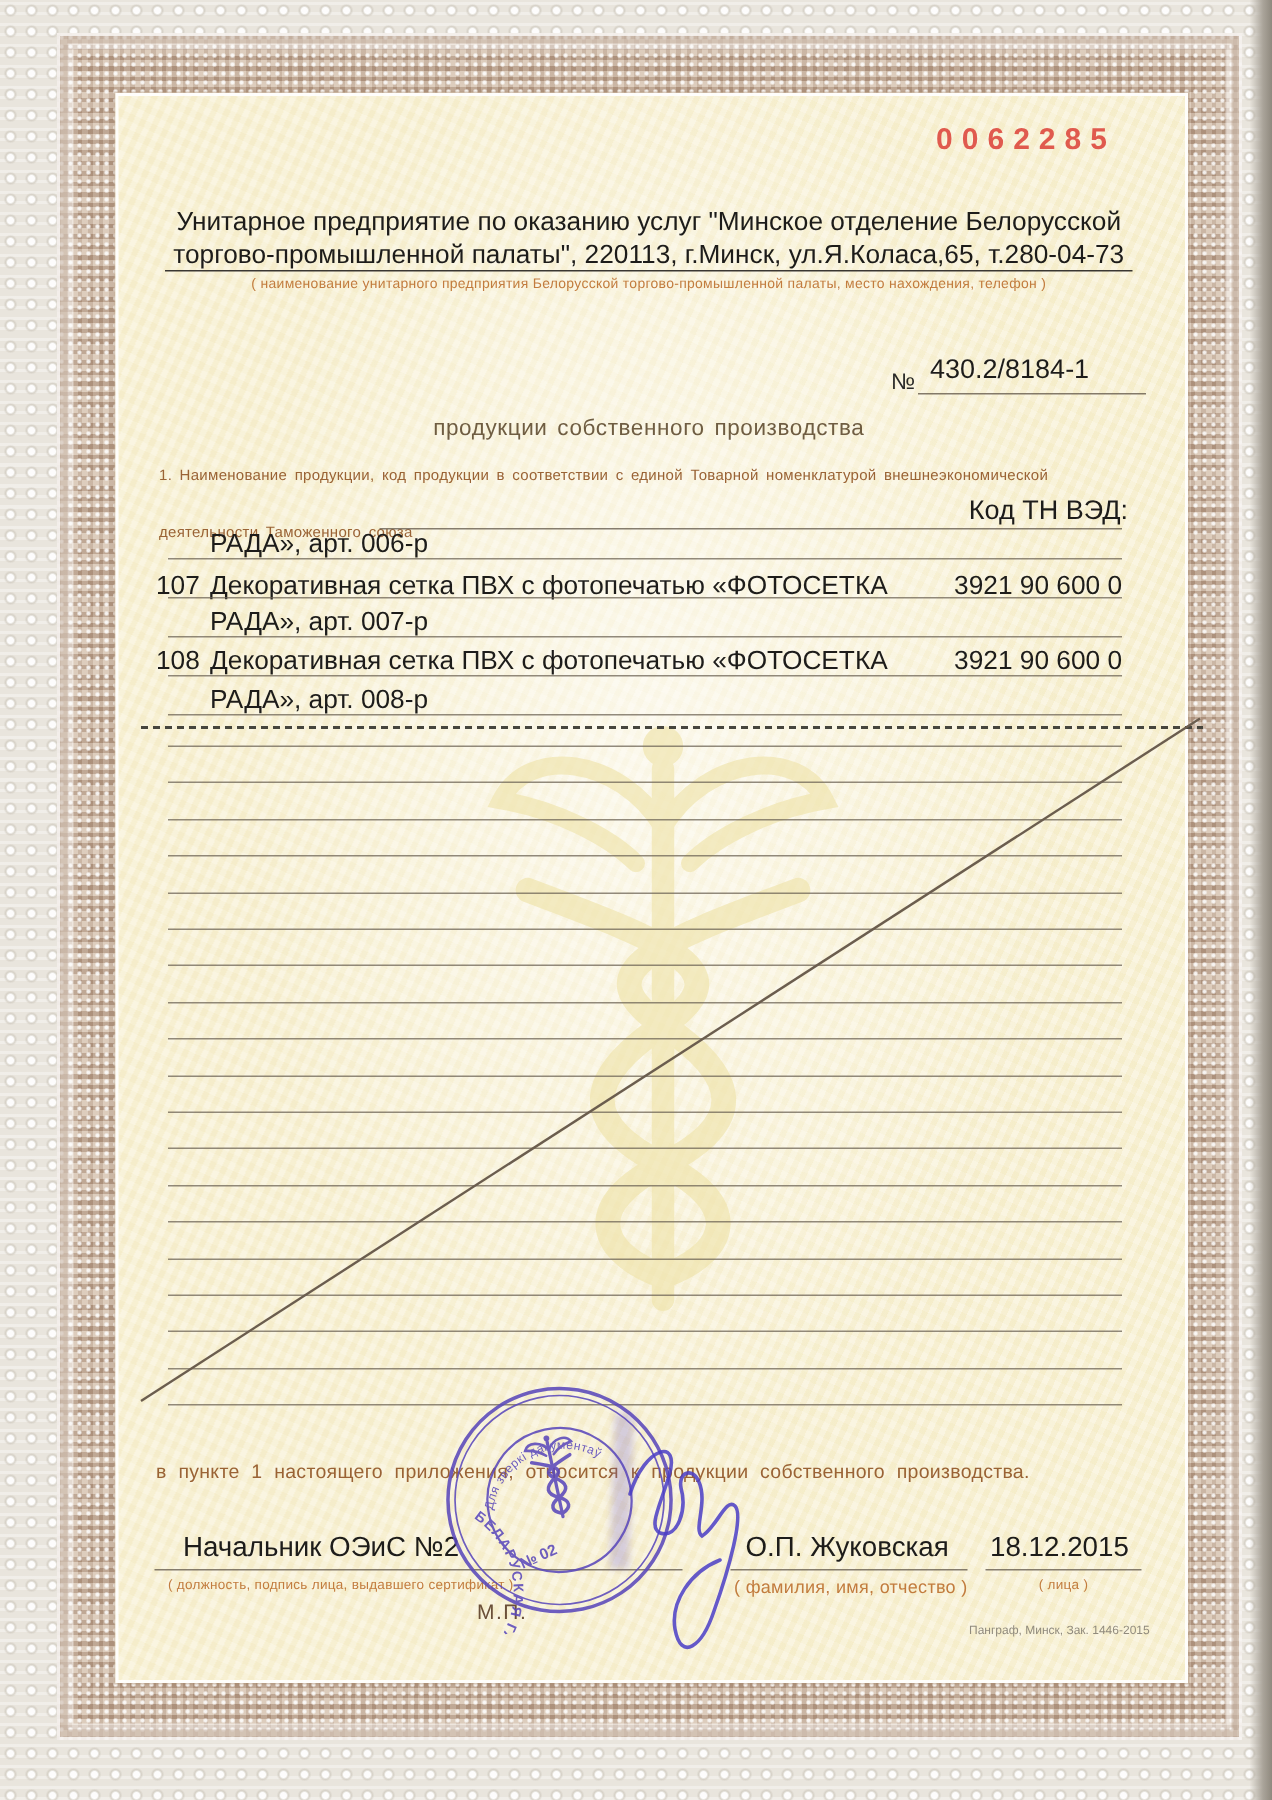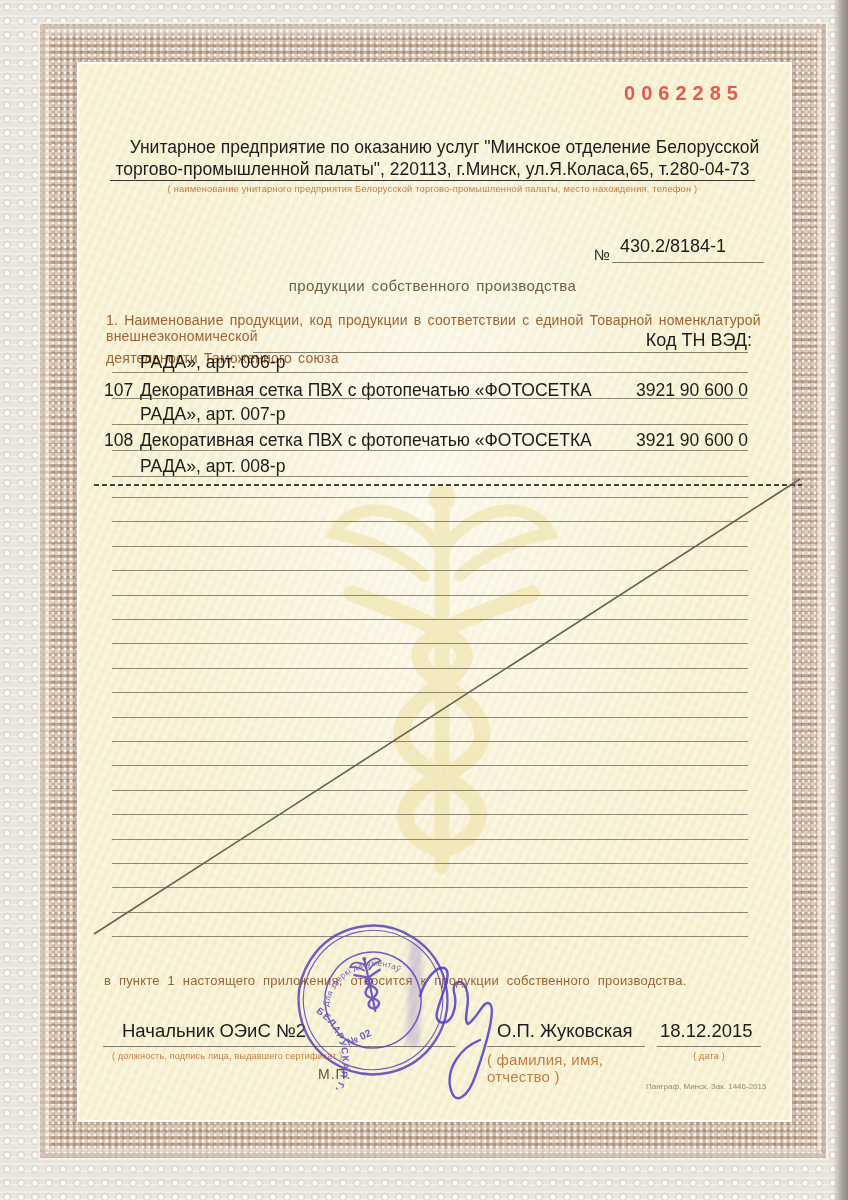--- a/index.html
+++ b/index.html
@@ -29,53 +29,53 @@
     border:2px solid rgba(255,255,255,.9);
     box-shadow:0 0 0 1px rgba(170,140,110,.4);}
   .scan-edge{position:absolute;right:0;top:0;width:15px;height:1200px;
     background:linear-gradient(90deg, rgba(150,145,135,0), #aaa49a 60%, #8f897e);}
   .watermark{position:absolute;left:292px;top:425px;width:300px;height:505px;color:#efe3a8;opacity:.62;z-index:1;}
   .content{position:absolute;left:0;top:0;width:848px;height:1200px;z-index:2;color:#1d1c1a;}
   .abs{position:absolute;}
   .ctr{left:77px;width:711px;text-align:center;}
   .serial{top:82px;left:600px;width:168px;text-align:center;font-size:20px;font-weight:700;letter-spacing:6px;color:#e05a4e;}
   .chamber{top:119px;font-size:19.5px;font-weight:700;color:#b06e3c;letter-spacing:.3px;}
-  .issuer1{top:137px;font-size:17.5px;margin-left:12px;}
+  .issuer1{top:137px;font-size:17.5px;}
   .issuer2{top:159px;font-size:17.5px;}
   .issuer2 span{border-bottom:1.5px solid #3a3732;padding:0 6px 1px 6px;}
   .cap{color:#c27c3e;letter-spacing:.2px;}
   .issuer-cap{top:184px;font-size:9.3px;}
   .doc-title{top:227px;left:117px;font-family:"DejaVu Serif",serif;font-size:29px;font-weight:700;letter-spacing:1px;
     color:#bfa777;-webkit-text-stroke:1.1px #6e5a38;text-shadow:1.5px 1.5px 1px rgba(90,70,40,.4);}
   .num-sign{top:246px;left:594px;font-size:15px;color:#2a2a28;}
   .num-val{top:236px;left:620px;font-size:18px;}
   .num-line{top:262px;left:612px;width:152px;height:1px;background:rgba(110,100,85,.85);}
   .subtitle{top:277px;font-size:15px;color:#6f5d42;letter-spacing:.4px;word-spacing:2px;}
-  .form-text{color:#9a6335;font-size:14px;word-spacing:2px;letter-spacing:.2px;}
+  .form-text{color:#9a6335;font-size:10px;word-spacing:2px;letter-spacing:.2px;}
   .p1l1{top:312px;left:106px;}
   .p1l2{top:336px;left:106px;margin-top:14px;}
   .code-header{top:330px;left:560px;width:192px;text-align:right;font-size:18px;color:#1d1c1a;}
   .hline{position:absolute;height:1px;background:rgba(104,94,80,.8);}
   .union-line{top:352px;left:253px;width:495px;}
   .prow{position:absolute;left:104px;width:644px;padding-left:36px;box-sizing:border-box;font-size:17.5px;}
   .pnum{position:absolute;left:0;top:0;}
   .pcode{position:absolute;right:0;top:0;}
   .dashed{top:484px;left:94px;width:708px;height:2px;
     background:repeating-linear-gradient(90deg,#46453d 0 5px, rgba(0,0,0,0) 5px 8px);}
   .rline{position:absolute;left:112px;width:636px;height:1px;background:rgba(110,100,85,.75);}
   .p2l1{top:949px;left:104px;width:690px;font-size:13px;word-spacing:4px;}
   .p2l2{top:973px;left:104px;width:690px;font-size:13px;word-spacing:4px;}
   .sig-position{top:1020px;left:122px;font-size:18.5px;}
   .sig-name{top:1020px;left:497px;font-size:18.5px;}
   .sig-date{top:1020px;left:660px;font-size:18.5px;}
   .sl1{top:1046px;left:103px;width:352px;}
   .sl2{top:1046px;left:487px;width:158px;}
   .sl3{top:1046px;left:657px;width:104px;}
   .cap-pos{top:1051px;left:112px;font-size:9px;}
-  .cap-name{top:1051px;left:487px;width:158px;text-align:left;font-size:15px;}
+  .cap-name{top:1051px;left:487px;width:158px;text-align:right;font-size:12px;}
   .cap-date{top:1051px;left:657px;width:104px;text-align:center;font-size:9px;}
   .mp{top:1066px;left:318px;font-size:14px;color:#6b5039;letter-spacing:1px;}
   .printer{top:1082px;left:646px;font-size:8px;color:#918b7d;}
   .diag{position:absolute;left:88px;top:470px;width:715px;height:472px;z-index:3;}
   .stamp{position:absolute;left:293px;top:920px;width:160px;height:160px;z-index:4;transform:rotate(-12deg);opacity:.88;}
   .smear{position:absolute;left:408px;top:942px;width:13px;height:104px;background:rgba(104,84,200,.25);
     filter:blur(2.5px);z-index:4;transform:rotate(2deg);}
   .signature{position:absolute;left:402px;top:936px;width:130px;height:178px;z-index:5;}
 </style>
 </head>
@@ -181,21 +181,21 @@
     <div class="abs form-text p2l2">в пункте 1 настоящего  приложения,  относится к продукции собственного  производства.</div>
 
     <div class="abs sig-position">Начальник ОЭиС №2</div>
     <div class="abs sig-name">О.П. Жуковская</div>
     <div class="abs sig-date">18.12.2015</div>
     <div class="hline sl1"></div>
     <div class="hline sl2"></div>
     <div class="hline sl3"></div>
     <div class="abs cap cap-pos">( должность, подпись лица, выдавшего сертификат )</div>
     <div class="abs cap cap-name">( фамилия, имя, отчество )</div>
-    <div class="abs cap cap-date">( дата )</div>
+    <div class="abs cap cap-date">( лица )</div>
     <div class="abs mp">М.П.</div>
     <div class="abs printer">Панграф, Минск, Зак. 1446-2015</div>
   </div>
 
   <svg class="diag" viewBox="0 0 715 472">
     <line x1="6" y1="464" x2="712" y2="9" stroke="#6b5d4e" stroke-width="1.6"></line>
   </svg>
 
   <div class="smear"></div>
 

